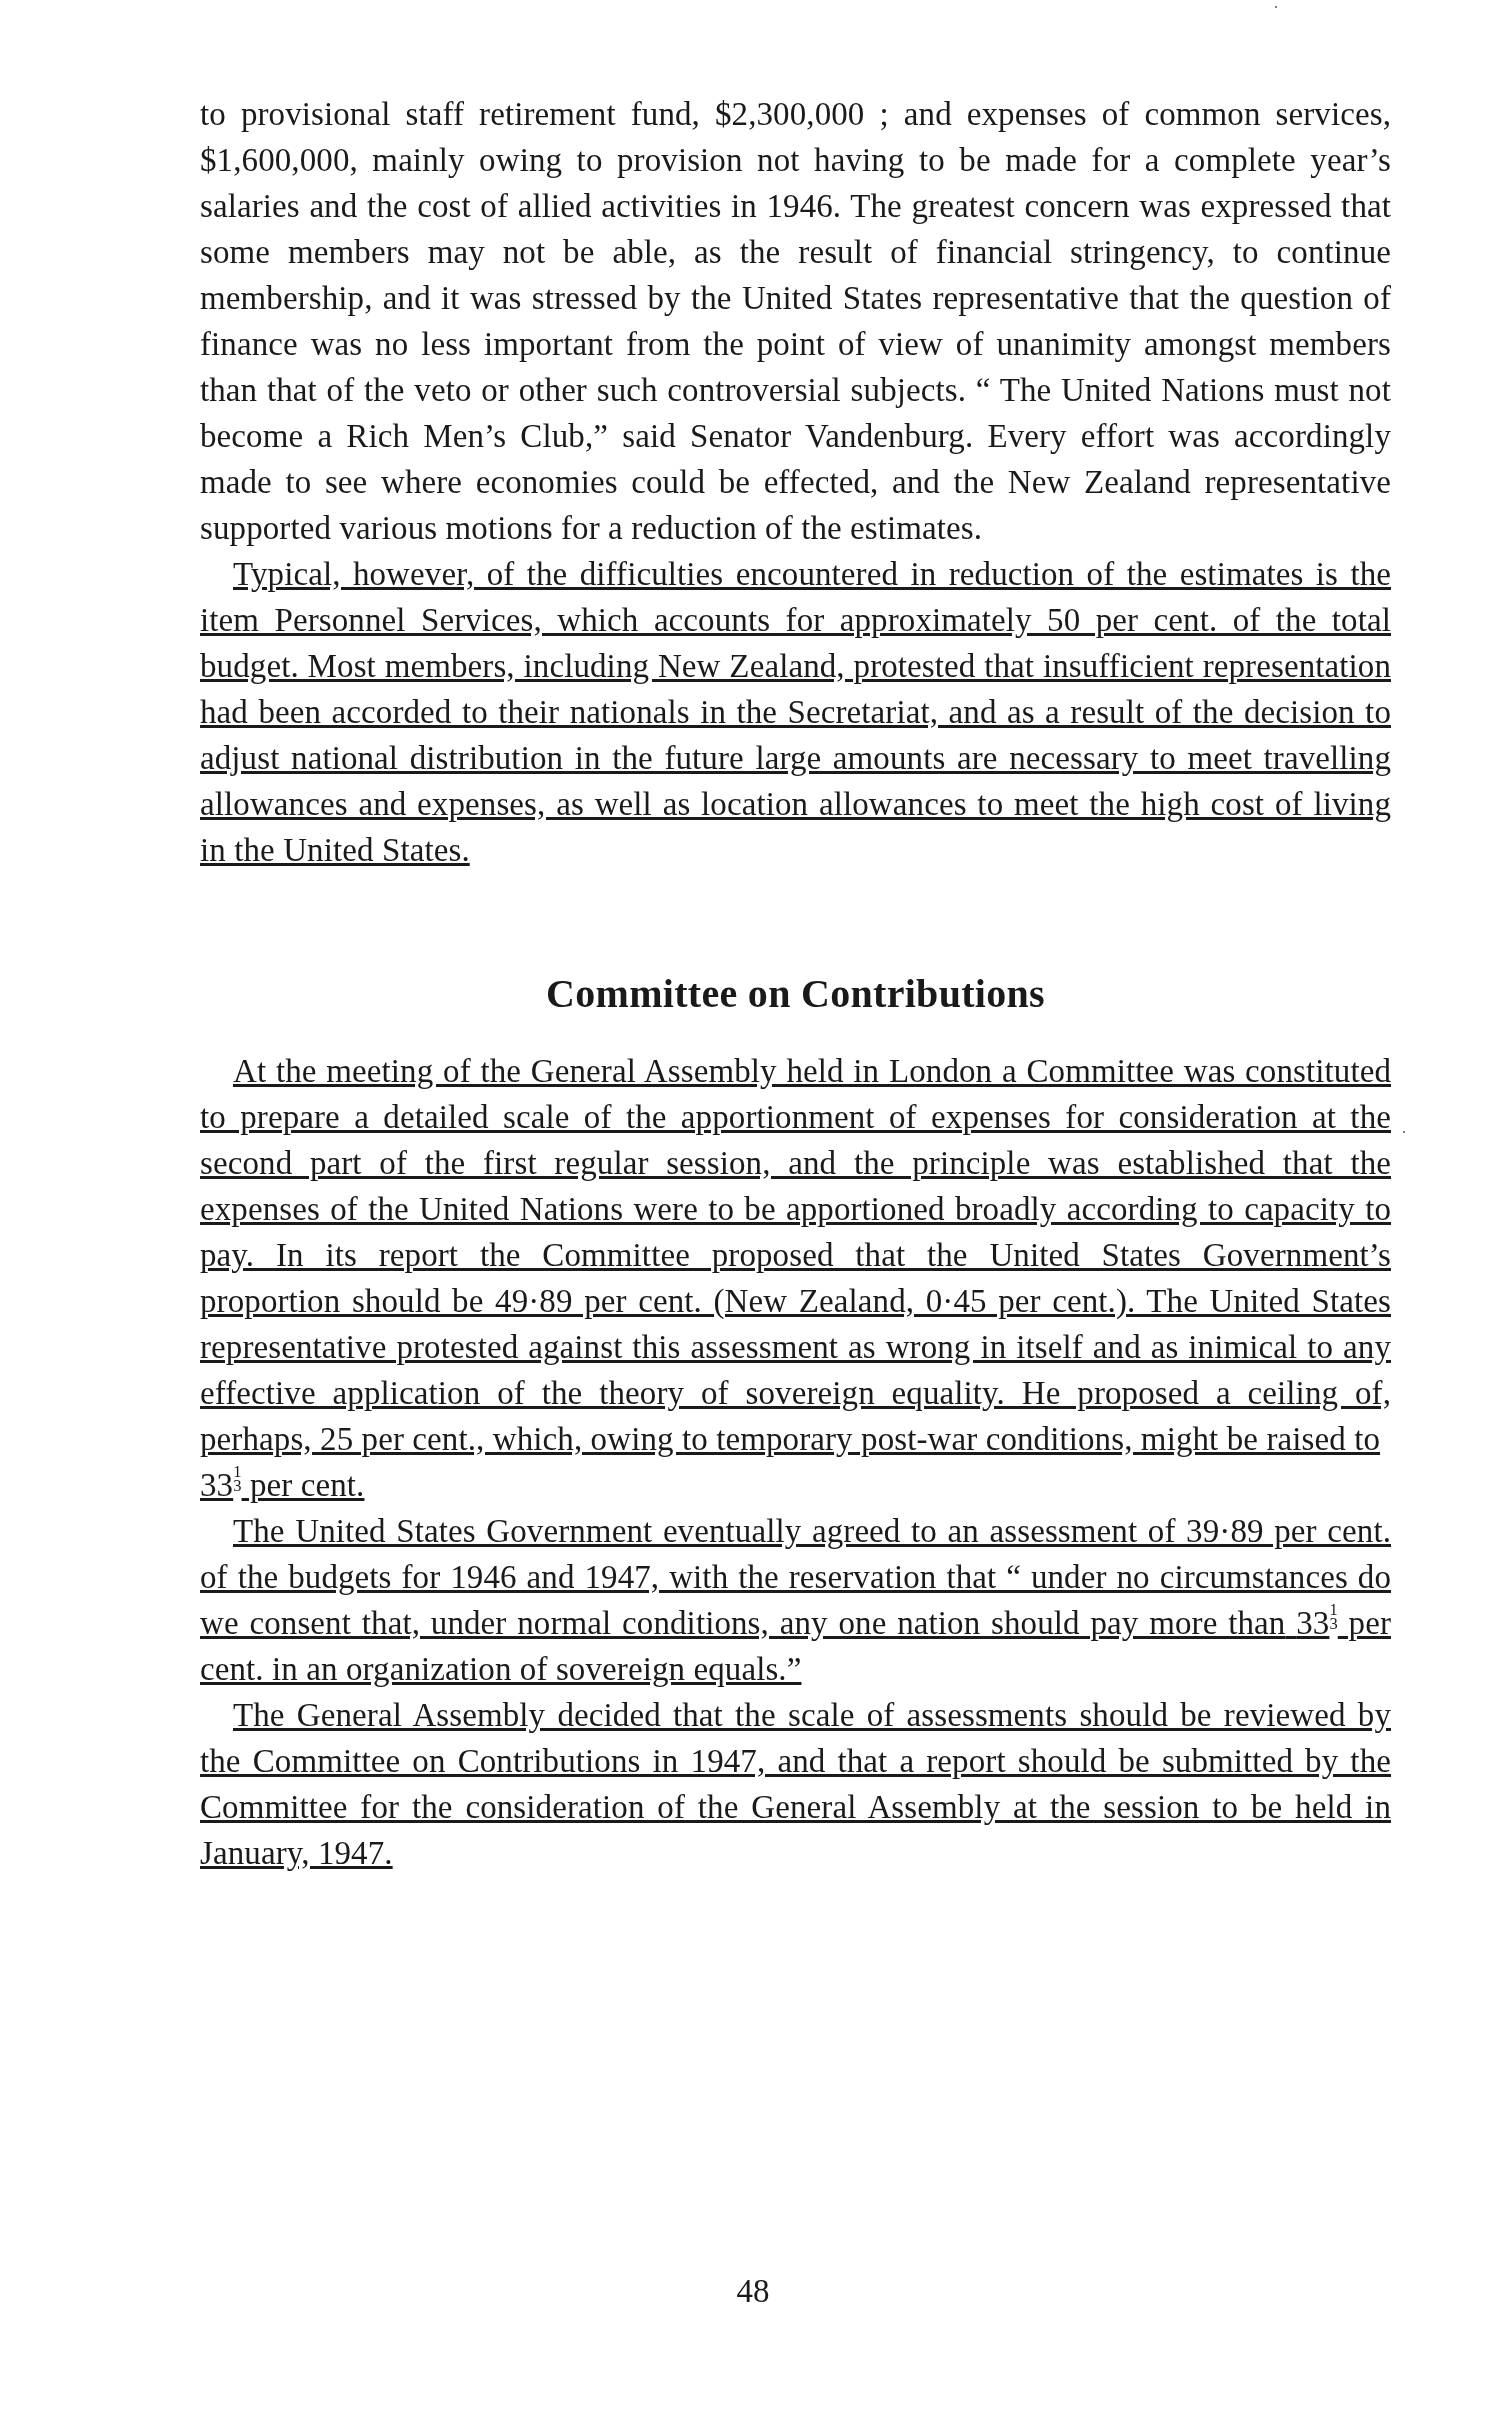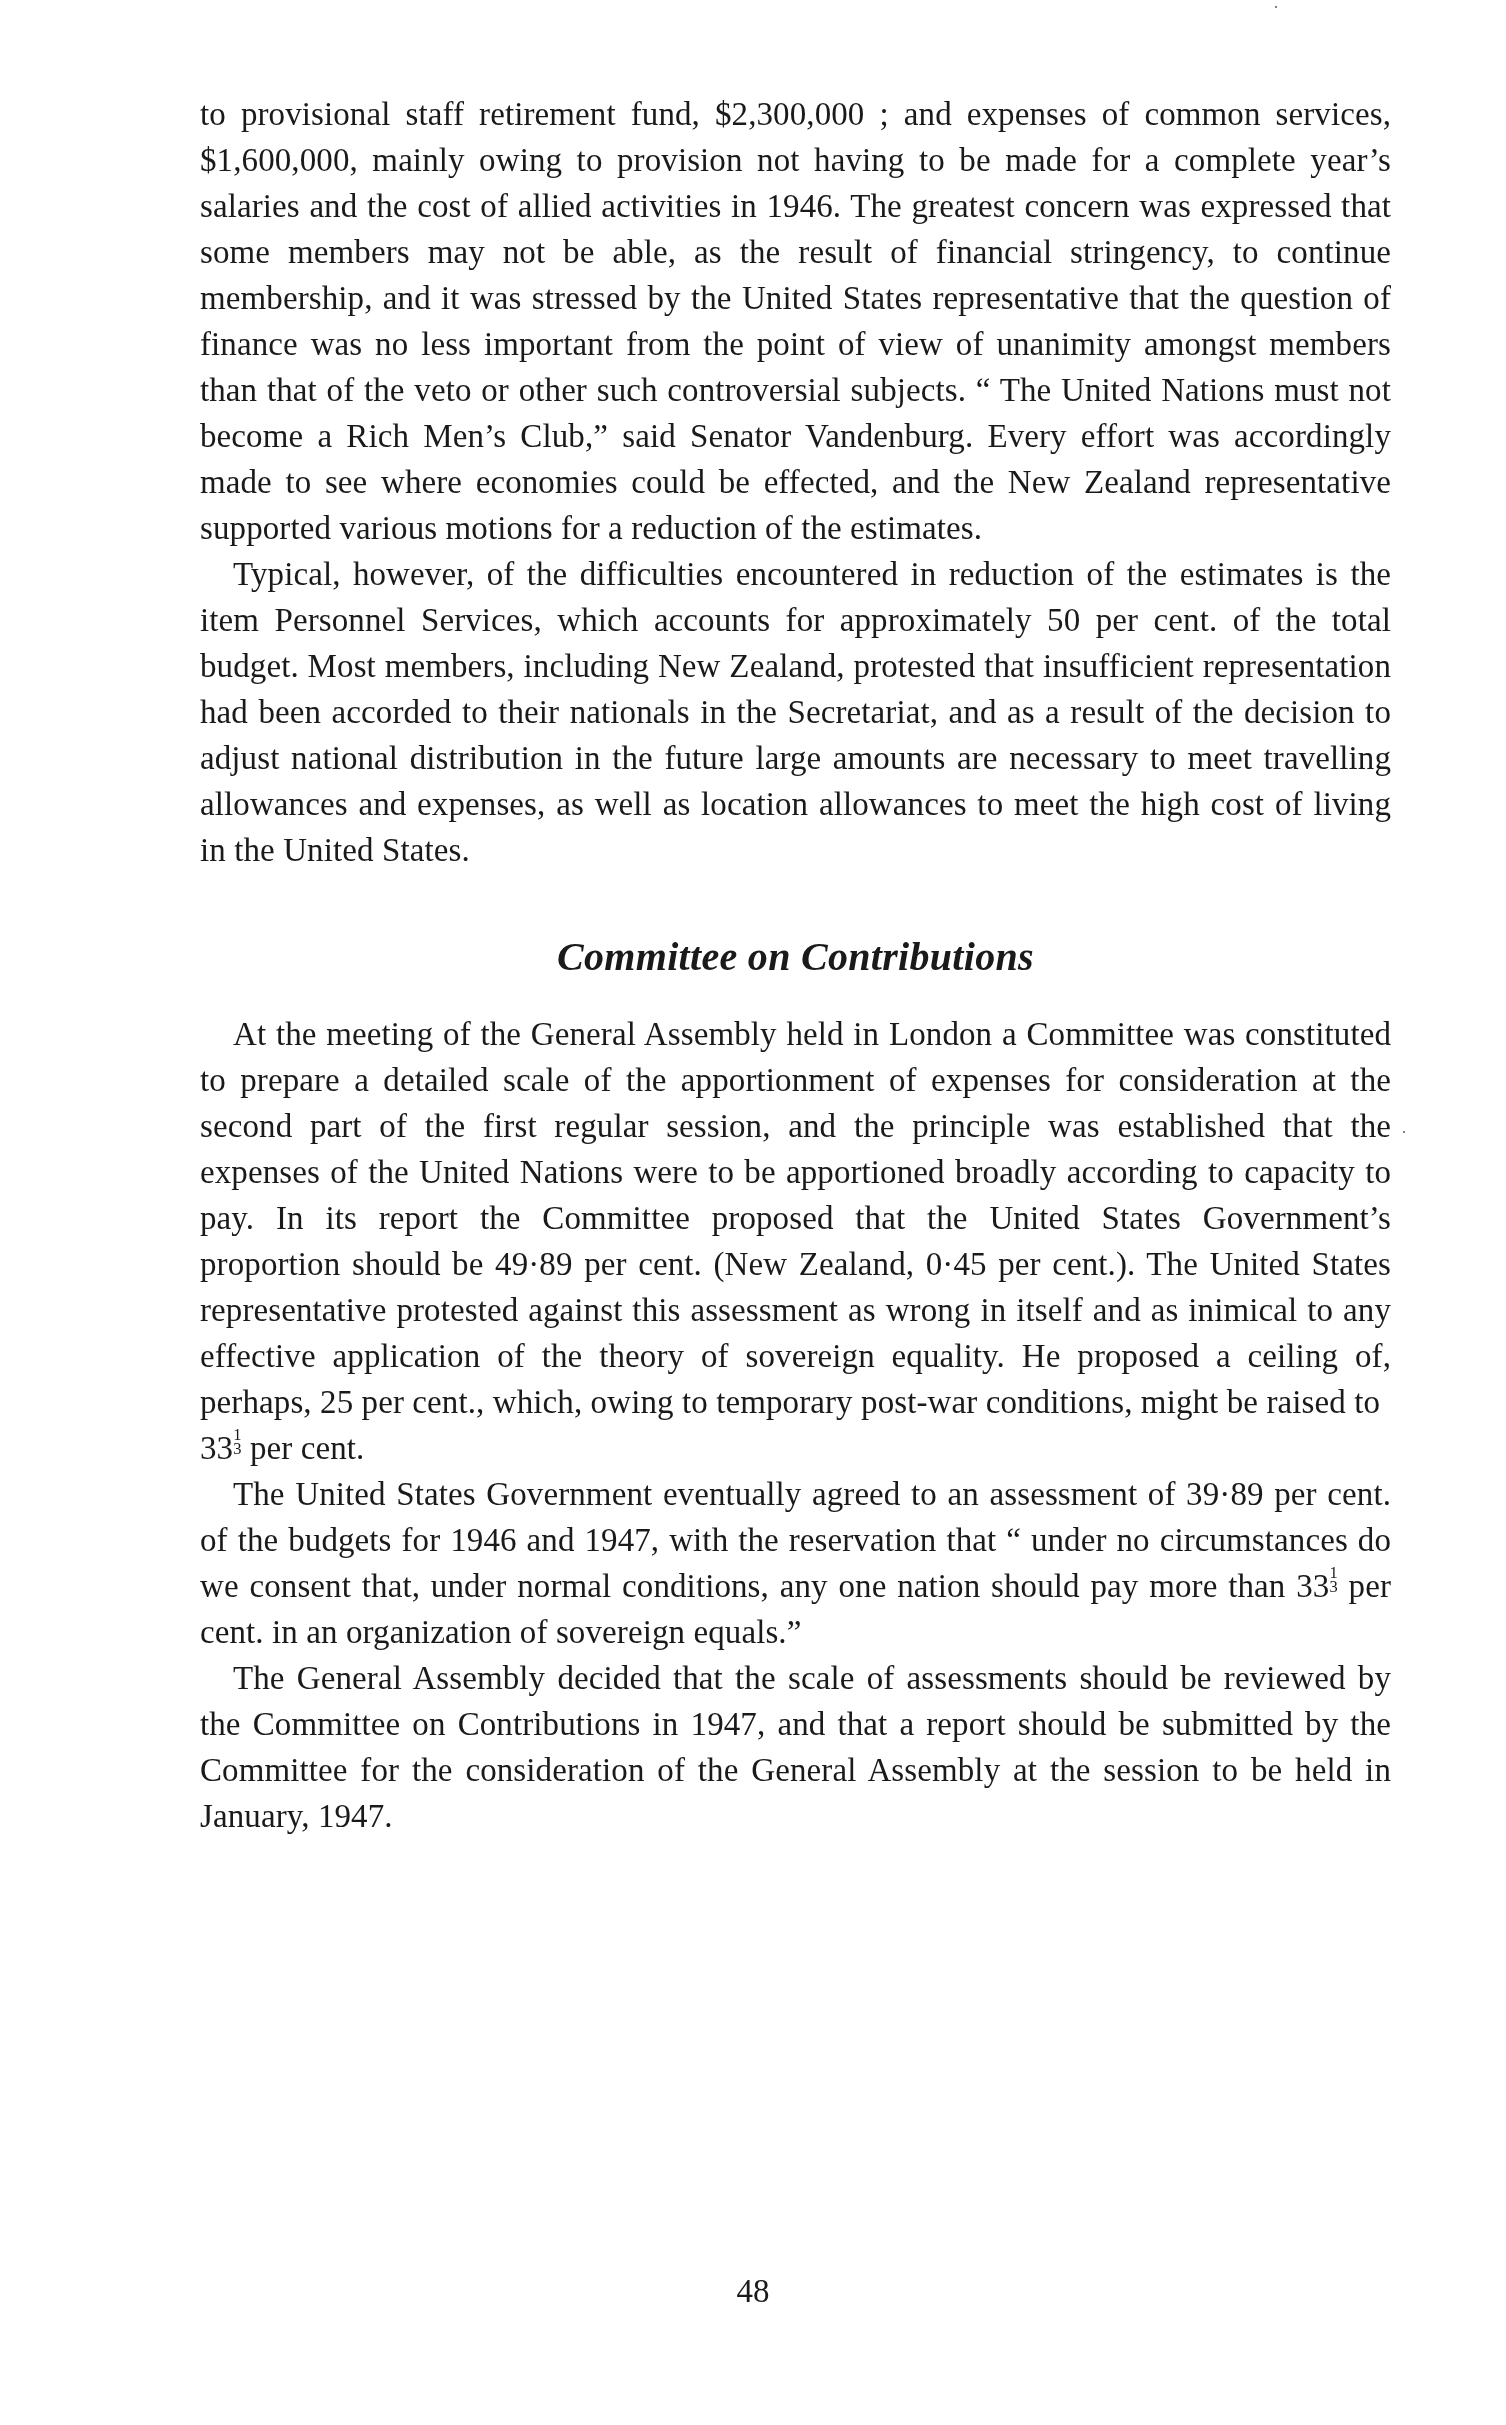--- a/index.html
+++ b/index.html
@@ -25,27 +25,27 @@
       margin: 0;
       font-size: 33px;
       line-height: 46px;
       text-align: justify;
       text-justify: inter-word;
       text-indent: 0;
       letter-spacing: 0.1px;
     }
     .para.indent {
       text-indent: 33px;
+      text-decoration: underline;
     }
     .heading {
       text-align: center;
-      font-style: italic;
       font-size: 40px;
       line-height: 48px;
-      margin: 60px 0 30px 0;
+      margin: 97px 0 30px 0;
       letter-spacing: 0.3px;
       color: #1a1a1a;
     }
     .frac {
       display: inline-block;
       font-size: 16.5px;
       line-height: 13.7px;
       vertical-align: 5.5px;
       text-align: center;
       text-indent: 0;

